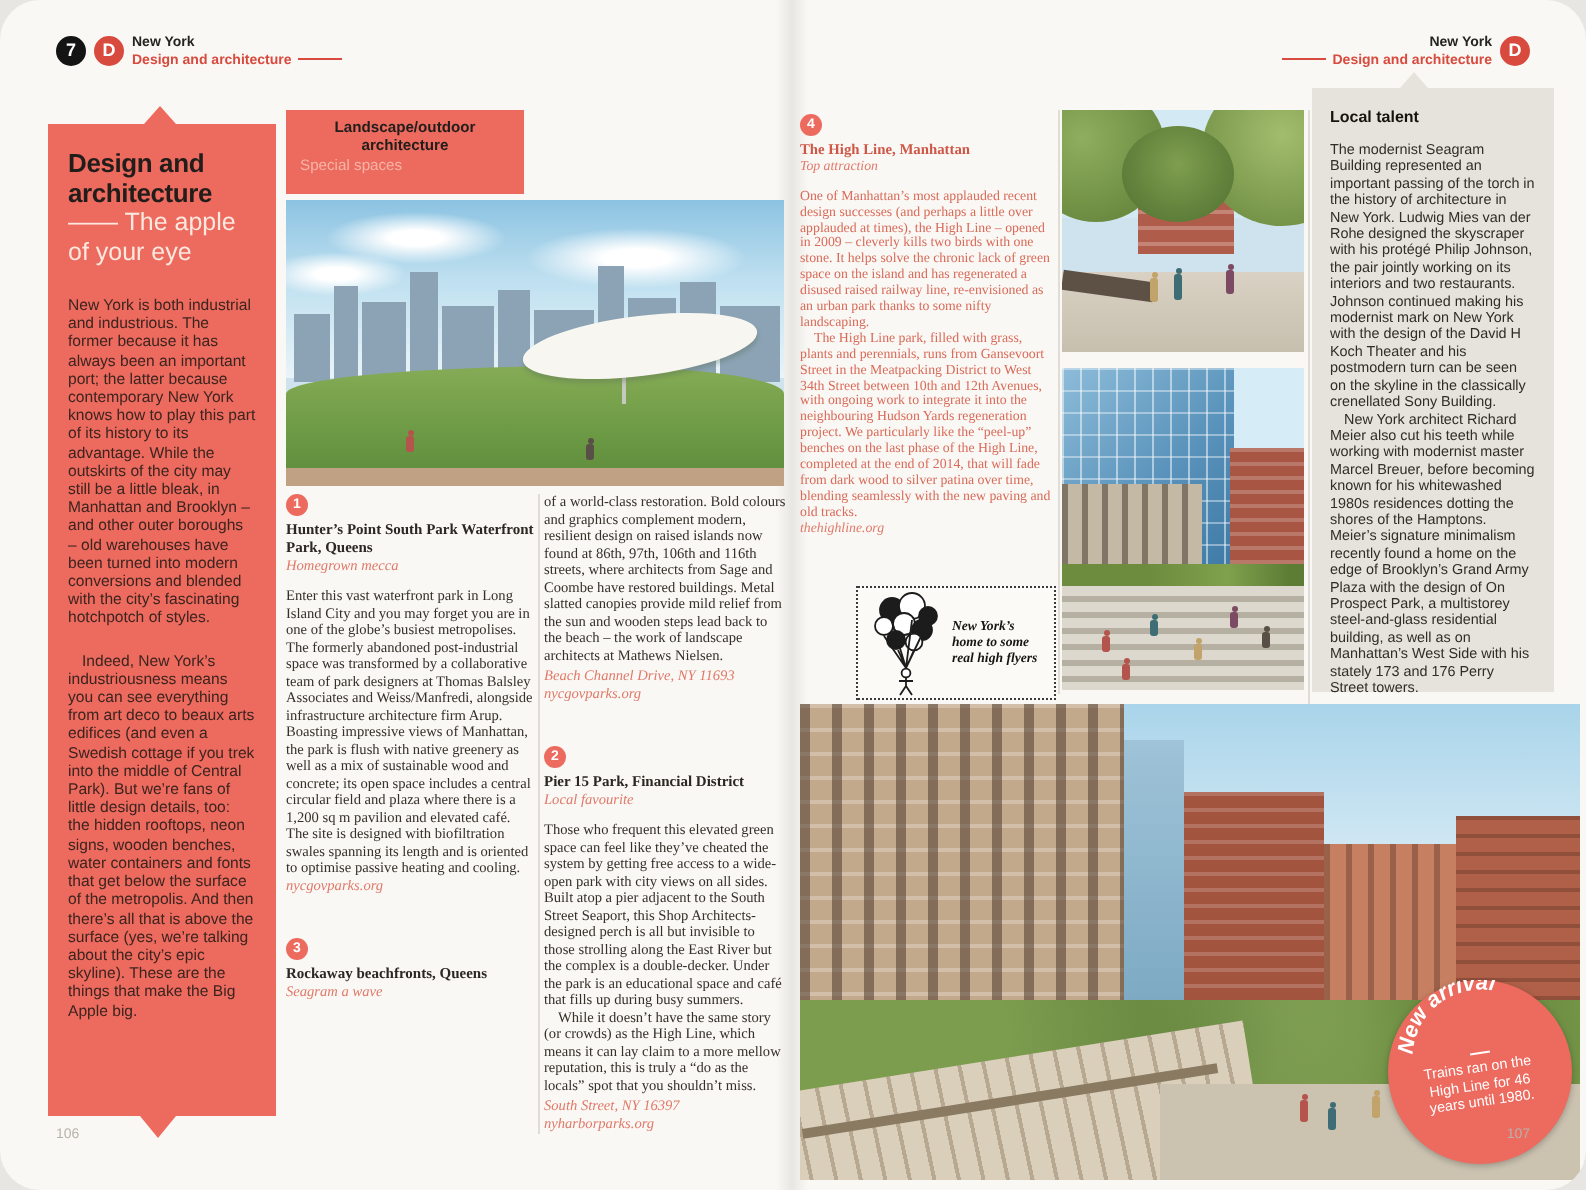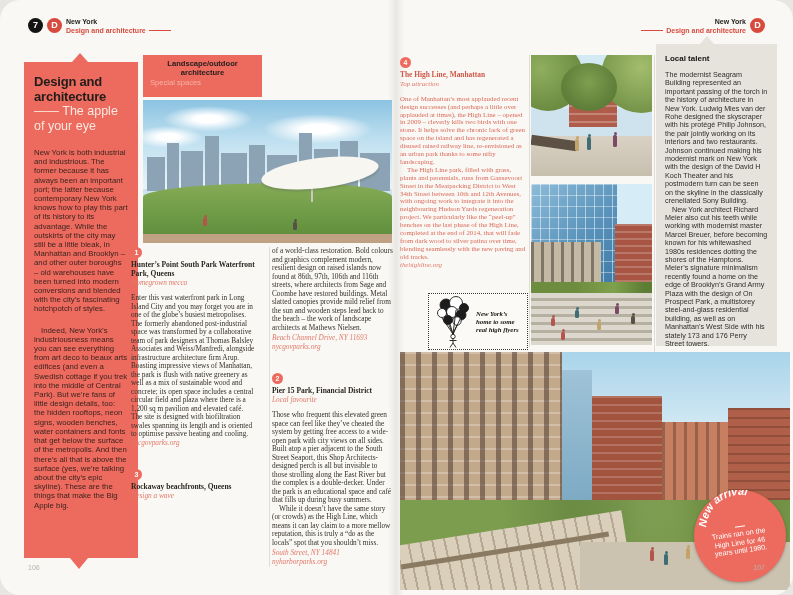--- a/index.html
+++ b/index.html
@@ -42,21 +42,21 @@
     background:#ed6a5e; padding:5px 7px; }
   .cat-label .l1 { font-size:7.6px; line-height:8.8px; font-weight:bold; color:#211e1b;text-align:center; }
   .cat-label .l2 { font-size:7.6px; line-height:9px; color:#f6b4a7; }
 
   .pagenum { position:absolute; bottom:24px; font-size:7px; color:#b7b3ab; }
   .pn-left { left:28px; } .pn-right { right:28px; }
 
   
   .col { position:absolute; top:247px; font-family:"Liberation Serif", serif;
     font-size:7.3px; line-height:8.5px; color:#34302a; }
-  .colA { left:131px; width:125px; }
+  .colA { left:143px; width:125px; }
   .colB { left:272px; width:121px; }
   .colC { left:400px; top:57px; width:127px; height:292px;
     font-size:6.9px; line-height:7.9px; color:#d96a59; }
   .num-badge { display:block; width:11px; height:11px; border-radius:50%; background:#ed6a5e;
     color:#fff; font-family:"Liberation Sans", sans-serif; font-size:7px; font-weight:bold;
     line-height:11px; text-align:center; margin-bottom:3px; }
   .entry-title { font-weight:bold; color:#2b2723; font-size:7.5px; line-height:8.8px; }
   .colC .entry-title { color:#cf5747; font-size:7.4px; }
   .tagline { font-style:italic; color:#e0796a; margin-bottom:7px; }
   .col p.body { margin-bottom:0; }
@@ -256,34 +256,34 @@
 
   <div class="col colA">
     <span class="num-badge">1</span>
     <div class="entry-title">Hunter’s Point South Park Waterfront Park, Queens</div>
     <div class="tagline">Homegrown mecca</div>
     <p class="body">Enter this vast waterfront park in Long Island City and you may forget you are in one of the globe’s busiest metropolises. The formerly abandoned post-industrial space was transformed by a collaborative team of park designers at Thomas Balsley Associates and Weiss/Manfredi, alongside infrastructure architecture firm Arup. Boasting impressive views of Manhattan, the park is flush with native greenery as well as a mix of sustainable wood and concrete; its open space includes a central circular field and plaza where there is a 1,200 sq m pavilion and elevated café. The site is designed with biofiltration swales spanning its length and is oriented to optimise passive heating and cooling.</p>
     <div class="web">nycgovparks.org</div>
     <div class="entry-gap"></div>
     <span class="num-badge">3</span>
     <div class="entry-title">Rockaway beachfronts, Queens</div>
-    <div class="tagline">Design a wave</div>
+    <div class="tagline">Seagram a wave</div>
   </div>
 
   <div class="col colB">
     <p class="body">of a world-class restoration. Bold colours and graphics complement modern, resilient design on raised islands now found at 86th, 97th, 106th and 116th streets, where architects from Sage and Coombe have restored buildings. Metal slatted canopies provide mild relief from the sun and wooden steps lead back to the beach – the work of landscape architects at Mathews Nielsen.</p>
     <div class="addr">Beach Channel Drive, NY 11693</div>
     <div class="web">nycgovparks.org</div>
     <div class="entry-gap"></div>
     <span class="num-badge">2</span>
     <div class="entry-title">Pier 15 Park, Financial District</div>
     <div class="tagline">Local favourite</div>
     <p class="body">Those who frequent this elevated green space can feel like they’ve cheated the system by getting free access to a wide-open park with city views on all sides. Built atop a pier adjacent to the South Street Seaport, this Shop Architects-designed perch is all but invisible to those strolling along the East River but the complex is a double-decker. Under the park is an educational space and café that fills up during busy summers.</p>
     <p class="body indent">While it doesn’t have the same story (or crowds) as the High Line, which means it can lay claim to a more mellow reputation, this is truly a “do as the locals” spot that you shouldn’t miss.</p>
-    <div class="addr">South Street, NY 14841</div>
+    <div class="addr">South Street, NY 16397</div>
     <div class="web">nyharborparks.org</div>
   </div>
 
   <div class="col colC">
     <span class="num-badge">4</span>
     <div class="entry-title">The High Line, Manhattan</div>
     <div class="tagline">Top attraction</div>
     <p class="body">One of Manhattan’s most applauded recent design successes (and perhaps a little over applauded at times), the High Line – opened in 2009 – cleverly kills two birds with one stone. It helps solve the chronic lack of green space on the island and has regenerated a disused raised railway line, re-envisioned as an urban park thanks to some nifty landscaping.</p>
     <p class="body indent">The High Line park, filled with grass, plants and perennials, runs from Gansevoort Street in the Meatpacking District to West 34th Street between 10th and 12th Avenues, with ongoing work to integrate it into the neighbouring Hudson Yards regeneration project. We particularly like the “peel-up” benches on the last phase of the High Line, completed at the end of 2014, that will fade from dark wood to silver patina over time, blending seamlessly with the new paving and old tracks.</p>
     <div class="web">thehighline.org</div>

